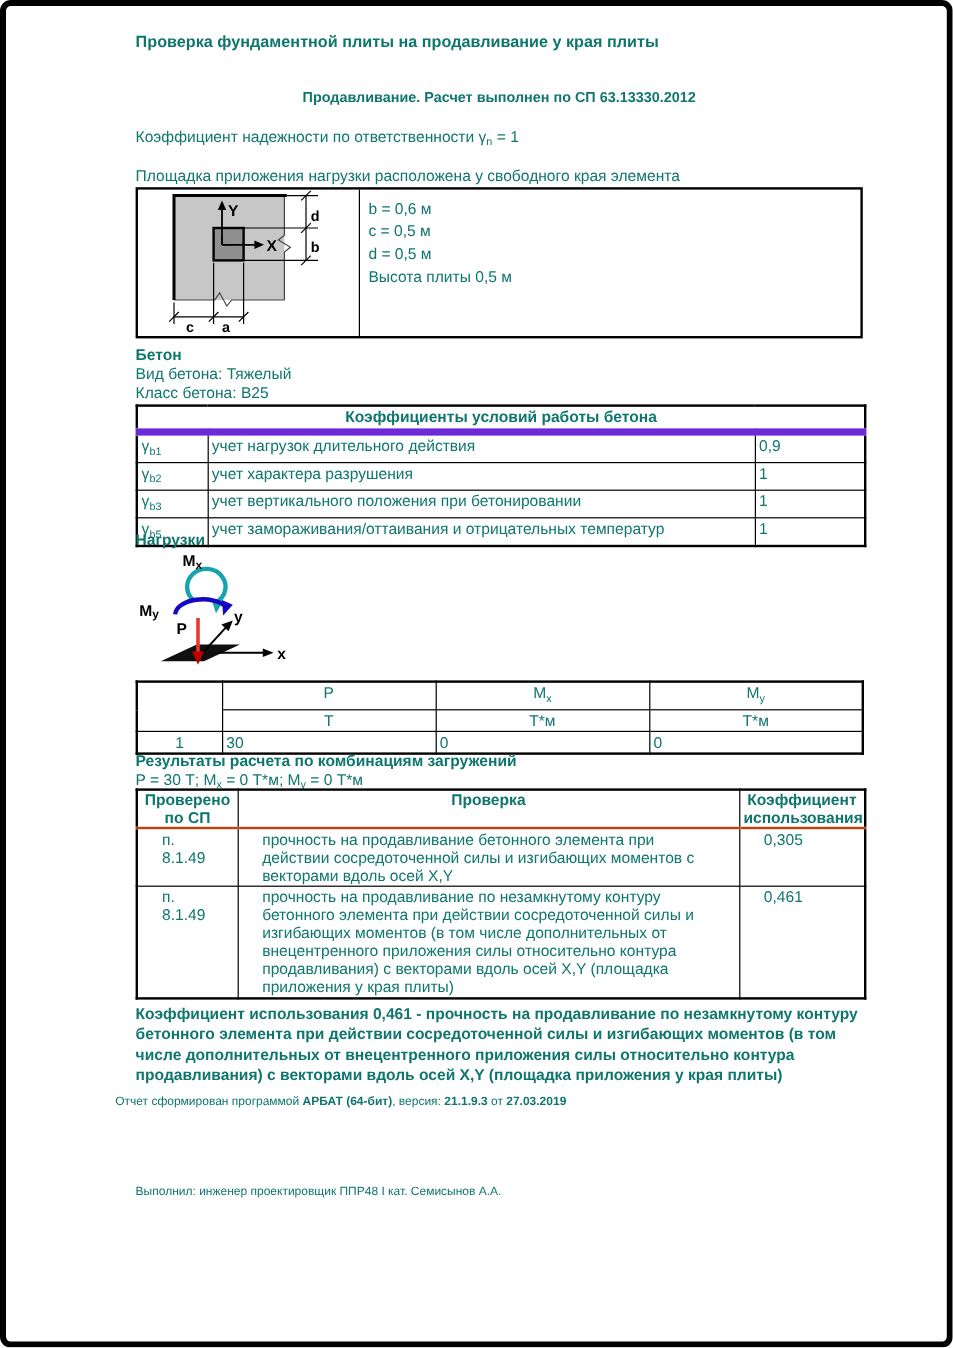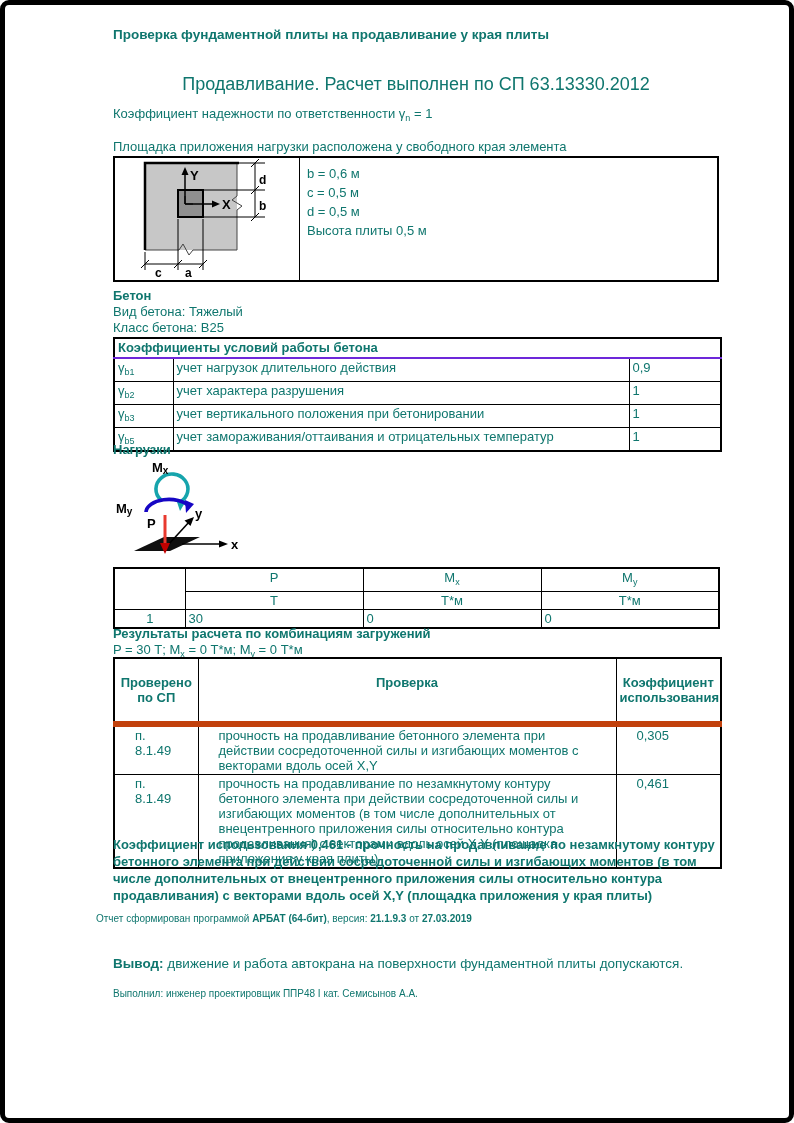--- a/index.html
+++ b/index.html
@@ -3,44 +3,44 @@
 <meta charset="utf-8">
 <style>
   html,body{margin:0;padding:0;background:#ffffff;}
   .page{position:relative;width:794px;height:1123px;background:#fff;overflow:hidden;
         font-family:"Liberation Sans","DejaVu Sans",sans-serif;font-size:13px;color:#0f766e;}
   .frame{position:absolute;inset:0;border:5px solid #000;border-radius:9px;pointer-events:none;z-index:50;}
   .abs{position:absolute;}
   .b{font-weight:bold;}
   .sub{font-size:9px;vertical-align:-3px;}
   .title{left:113px;top:27px;font-size:13.5px;font-weight:bold;}
-  .subtitle{left:113px;top:74px;width:606px;text-align:center;font-size:18px;font-weight:normal;}
+  .subtitle{left:113px;top:74px;width:606px;text-align:center;font-size:12px;font-weight:bold;}
   .relline{left:113px;top:106px;}
   .arealine{left:113px;top:139px;}
   .geombox{left:113px;top:156px;width:606px;height:126px;border:2px solid #000;box-sizing:border-box;display:flex;}
   .geomleft{width:184px;border-right:1px solid #000;position:relative;flex:none;}
   .geomright{flex:1;padding:6px 0 0 7px;line-height:19px;}
   .h-concrete{left:113px;top:288px;font-weight:bold;}
   .l-type{left:113px;top:304px;}
   .l-class{left:113px;top:320px;}
   table.doc{border-collapse:collapse;table-layout:fixed;}
   table.doc td,table.doc th{border:1px solid #000;padding:0 3px;vertical-align:top;
       font-size:13px;font-weight:normal;text-align:left;overflow:hidden;}
   table.coeff{left:113px;top:337px;width:607px;border:2px solid #000;}
   table.coeff td{height:17px;line-height:17px;}
-  table.coeff th{height:18px;line-height:18px;text-align:left;font-weight:bold;border-bottom:2px solid #6d28d9;margin-top:48px;}
+  table.coeff th{height:18px;line-height:18px;text-align:center;font-weight:bold;border-bottom:6px solid #6d28d9;margin-top:48px;}
   .h-loads{left:113px;top:442px;font-weight:bold;}
   table.loadst{left:113px;top:567px;width:607px;border:2px solid #000;}
   table.loadst td{height:17px;line-height:17px;}
   .tc{text-align:center !important;}
   .h-results{left:113px;top:626px;font-weight:bold;}
   .comboline{left:113px;top:642px;}
   table.check{left:113px;top:657px;width:607px;border:2px solid #000;}
   table.check td{line-height:15px;padding:1px 20px;}
-  table.check th{line-height:15px;padding:16px 3px;text-align:center;font-weight:bold;border-bottom:6px solid #c2410c;vertical-align:top;}
+  table.check th{line-height:15px;padding:0 3px;text-align:center;font-weight:bold;border-bottom:2px solid #c2410c;vertical-align:top;}
   .summary{left:113px;top:836px;width:612px;font-weight:bold;line-height:17px;}
   .reportline{left:96px;top:913px;font-size:10px;}
   .conclusion{left:113px;top:956px;font-size:13.5px;}
   .executor{left:113px;top:988px;font-size:10px;}
   svg text{font-family:"Liberation Sans","DejaVu Sans",sans-serif;}
   .svgb{font-weight:bold;font-size:12px;}
   .svgb13{font-weight:bold;font-size:13px;}
 </style>
 </head>
 <body>
@@ -226,16 +226,15 @@
       <td>прочность на продавливание по незамкнутому контуру бетонного элемента при действии сосредоточенной силы и изгибающих моментов (в том числе дополнительных от внецентренного приложения силы относительно контура продавливания) с векторами вдоль осей X,Y (площадка приложения у края плиты)</td>
       <td>0,461</td>
     </tr>
   </tbody>
     </table>
 
   <div class="abs summary">Коэффициент использования 0,461 - прочность на продавливание по незамкнутому контуру бетонного элемента при действии сосредоточенной силы и изгибающих моментов (в том числе дополнительных от внецентренного приложения силы относительно контура продавливания) с векторами вдоль осей X,Y (площадка приложения у края плиты)</div>
 
   <div class="abs reportline"><span>Отчет сформирован программой </span><span class="b">АРБАТ (64-бит)</span><span>, версия: </span><span class="b">21.1.9.3</span><span> от </span><span class="b">27.03.2019</span></div>
 
-  <div class="abs conclusion"><span class="b">Вывод:</span><span> движение и работа автокрана на поверхности фундаментной плиты допускаются.</span></div>
 
   <div class="abs executor">Выполнил: инженер проектировщик ППР48 I кат. Семисынов А.А.</div>
 </div>
 
 </body></html>

